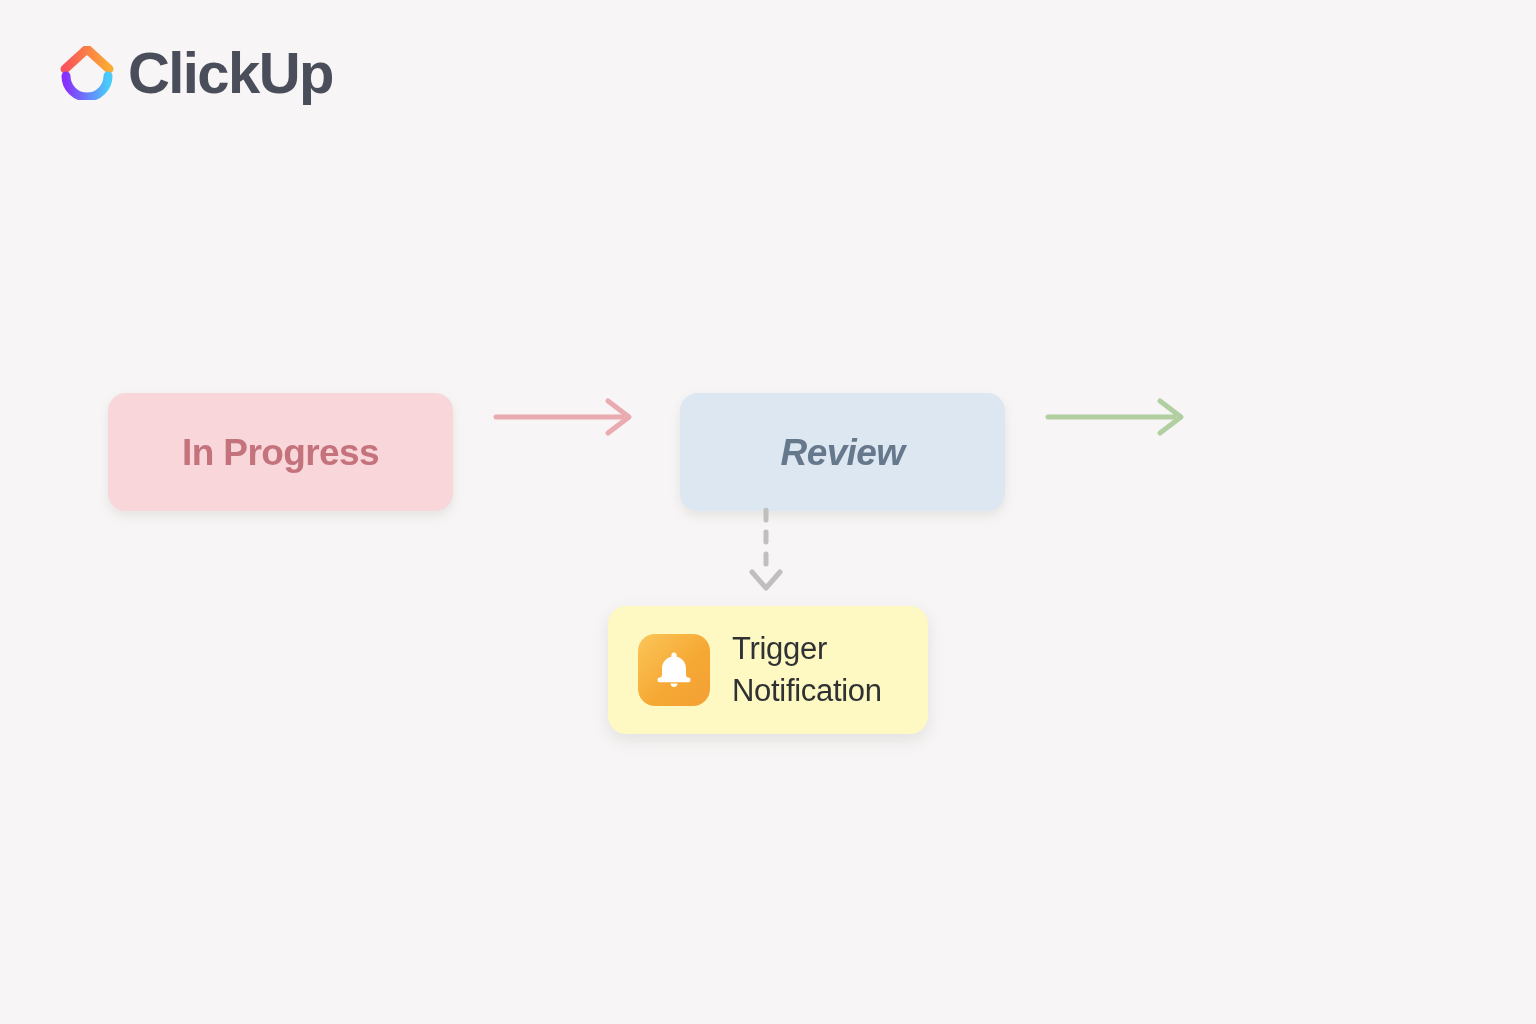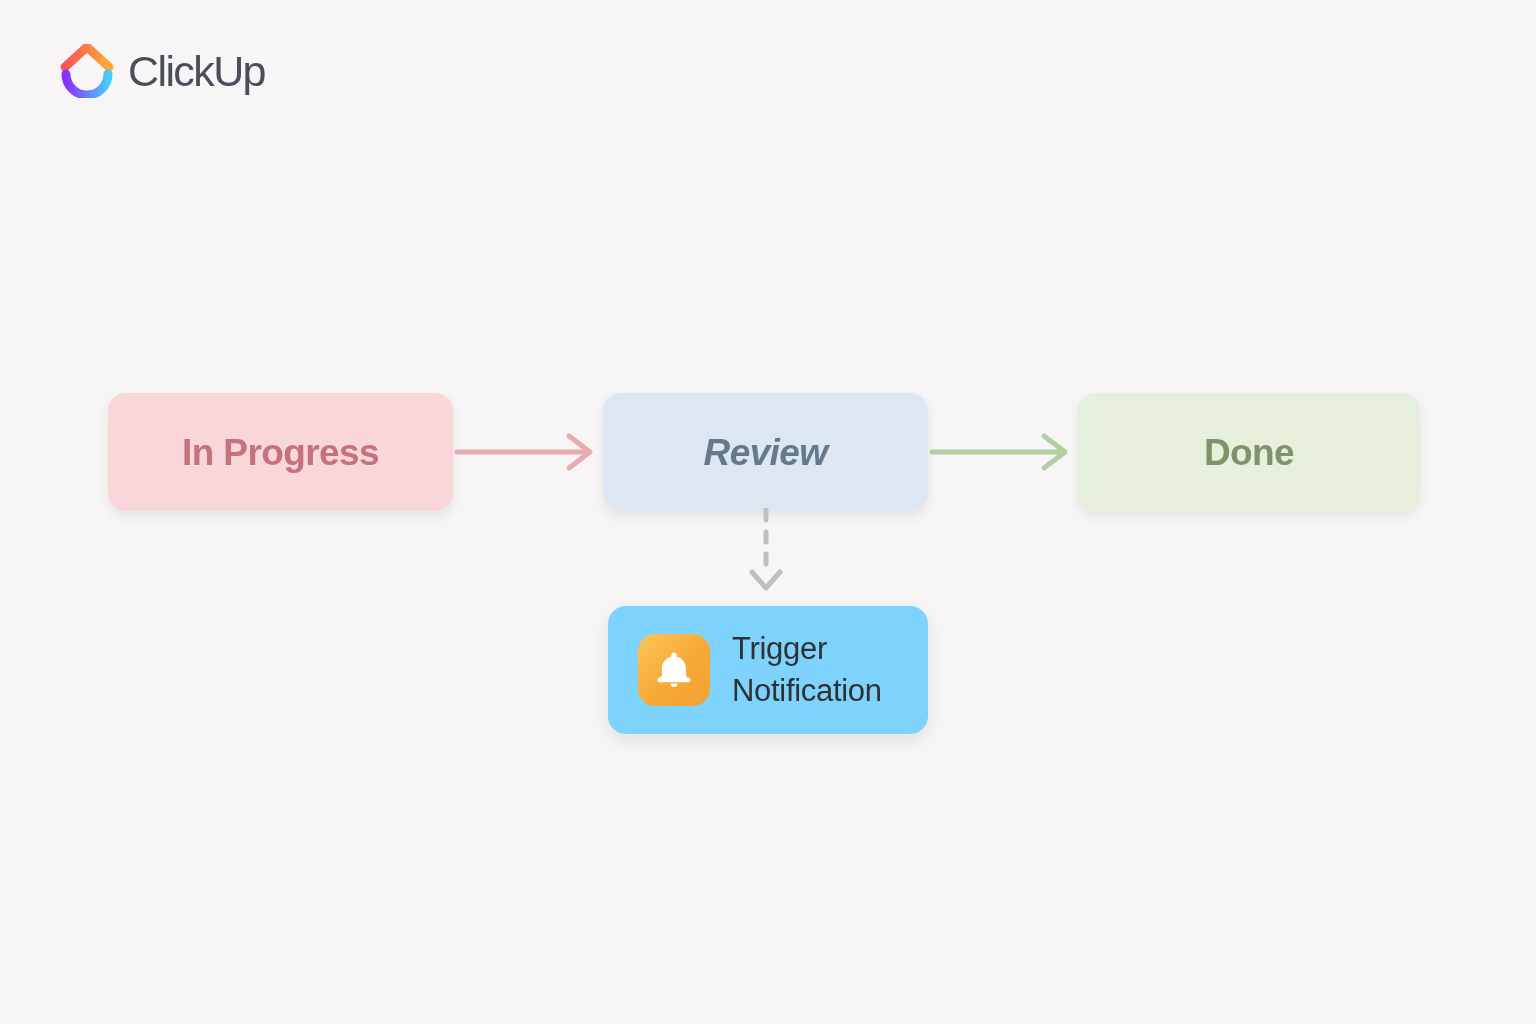--- a/index.html
+++ b/index.html
@@ -24,37 +24,37 @@
     display: flex;
     align-items: center;
     gap: 14px;
   }
   .brand-mark {
     width: 54px;
     height: 54px;
     display: block;
   }
   .brand-word {
-    font-size: 43px;
-    font-weight: 400;
+    font-size: 58px;
+    font-weight: 700;
     letter-spacing: -1.6px;
     color: #4a4e5a;
     line-height: 1;
     white-space: nowrap;
   }
 
   
   .flow {
     position: absolute;
     left: 108px;
     top: 393px;
     width: 1124px;
     height: 118px;
     display: flex;
-    align-items: center;
+    align-items: flex-start;
   }
 
   .status-box {
     height: 118px;
     border-radius: 18px;
     display: flex;
     align-items: center;
     justify-content: center;
     box-shadow: 0 5px 11px rgba(120, 110, 110, 0.13);
     flex: 0 0 auto;
@@ -105,21 +105,21 @@
   }
   .connector svg { display: block; }
 
   
   .note-card {
     position: absolute;
     left: 608px;
     top: 606px;
     width: 320px;
     height: 128px;
-    background: #7dd3fc;
+    background: #fef9c3;
     border-radius: 18px;
     box-shadow: 0 6px 16px rgba(120, 110, 110, 0.15);
     display: flex;
     align-items: center;
     padding: 0 20px 0 30px;
     box-sizing: border-box;
     gap: 22px;
   }
   .note-icon-tile {
     width: 72px;
@@ -180,23 +180,20 @@
     <span class="status-label">Review</span>
   </div>
 
   <div class="arrow-h">
     <svg width="150" height="44" viewBox="0 0 150 44" xmlns="http://www.w3.org/2000/svg" aria-hidden="true">
       <line x1="4" y1="22" x2="130" y2="22" stroke="#b2cfa2" stroke-width="5" stroke-linecap="round"></line>
       <polyline points="116,6 137,22 116,38" fill="none" stroke="#b2cfa2" stroke-width="5" stroke-linecap="round" stroke-linejoin="round"></polyline>
     </svg>
   </div>
 
-  <div class="status-box box-done">
-    <span class="status-label">Done</span>
-  </div>
 
 </div>
 
 <div class="connector">
   <svg width="44" height="92" viewBox="0 0 44 92" xmlns="http://www.w3.org/2000/svg" aria-hidden="true">
     <line x1="22" y1="2" x2="22" y2="60" stroke="#bfbfbf" stroke-width="5" stroke-linecap="round" stroke-dasharray="10 12"></line>
     <polyline points="8,64 22,80 36,64" fill="none" stroke="#bfbfbf" stroke-width="5" stroke-linecap="round" stroke-linejoin="round"></polyline>
   </svg>
 </div>
 

